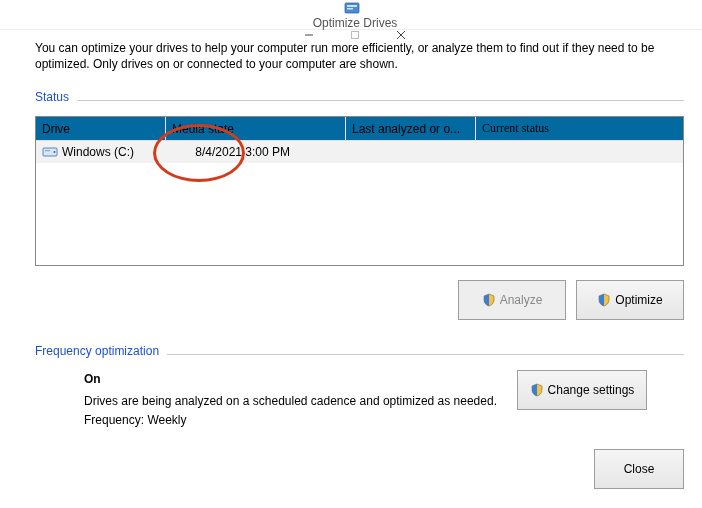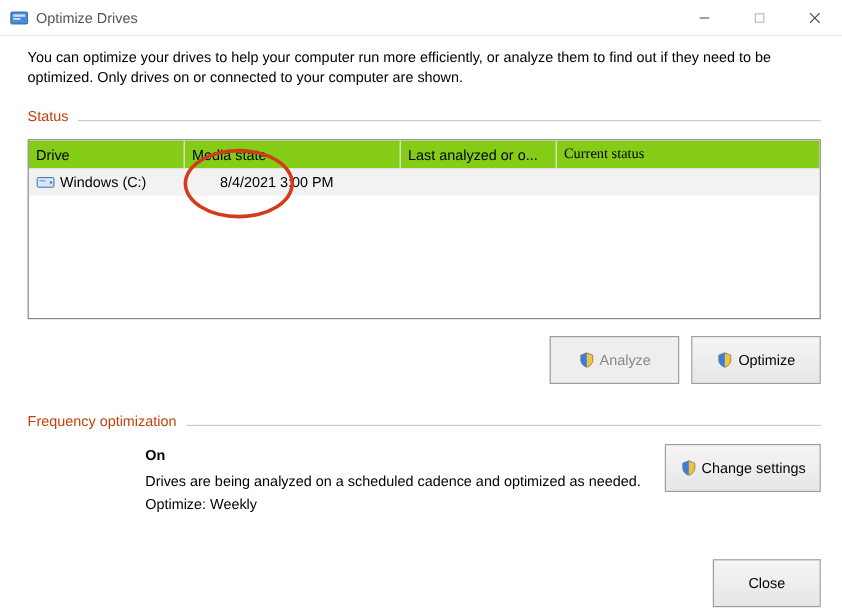--- a/index.html
+++ b/index.html
@@ -16,67 +16,68 @@
   }
 
   
   .titlebar {
     height: 30px;
     display: flex;
     align-items: center;
     padding-left: 8px;
     border-bottom: 1px solid #eee;
     color: #555;
+    flex-direction: column;
   }
   .titlebar .app-icon {
     width: 16px; height: 16px;
     margin-right: 6px;
     display: inline-block;
   }
   .titlebar .title { flex: 1; font-size: 12px; }
   .win-controls { display: flex; height: 100%; }
   .win-btn {
     width: 46px; height: 100%;
     display: flex; align-items: center; justify-content: center;
     color: #666;
   }
   .win-btn svg { width: 10px; height: 10px; }
 
   .content {
-    padding: 10px 18px 18px 23px;
+    padding: 10px 18px 18px 35px;
   }
   .intro {
     font-size: 12px;
     line-height: 1.35;
     margin-bottom: 18px;
   }
 
   .section-label {
     font-size: 12px;
-    color: #c2410c;
+    color: #1d4ed8;
     margin-bottom: 4px;
   }
   .section-rule {
     display: flex;
     align-items: center;
     gap: 8px;
     margin-bottom: 8px;
   }
   .section-rule .line { flex: 1; height: 1px; background: #ccc; margin-top: 2px; }
 
   .drive-table {
     border: 1px solid #888;
     width: 100%;
     height: 150px;
     overflow: hidden;
     position: relative;
   }
   .thead {
     display: flex;
-    background: #84cc16;
+    background: #0369a1;
     border-bottom: 1px solid #e0e0e0;
     font-size: 12px;
     height: 24px;
     align-items: center;
   }
   .th {
     padding: 0 6px;
     border-right: 1px solid #e5e5e5;
     white-space: nowrap;
     overflow: hidden;
@@ -128,31 +129,31 @@
   }
   .btn.disabled { color: #888; background: #eee; }
   .btn .shield { width: 14px; height: 14px; }
 
   .sched {
     margin-top: 24px;
   }
   .sched-body {
     display: flex;
     align-items: flex-start;
-    justify-content: flex-end;
+    justify-content: center;
     gap: 20px;
     padding-left: 12px;
   }
   .sched-left { font-size: 12px; line-height: 1.6; }
   .sched-left .on { font-weight: bold; margin-bottom: 2px; }
 
   .footer {
     position: absolute;
     right: 18px;
-    bottom: 2px;
+    bottom: 19px;
   }
 
   
   .anno-circle {
     position: absolute;
     border: 3px solid #d43b1b;
     border-radius: 50%;
     pointer-events: none;
     left: 153px;
     top: 124px;
@@ -250,21 +251,21 @@
 
   <div class="sched">
     <div class="section-rule">
       <span class="section-label">Frequency optimization</span>
       <span class="line"></span>
     </div>
     <div class="sched-body">
       <div class="sched-left">
         <div class="on">On</div>
         <div>Drives are being analyzed on a scheduled cadence and optimized as needed.</div>
-        <div>Optimize: Weekly</div>
+        <div>Frequency: Weekly</div>
       </div>
       <button class="btn" style="min-width:130px">
         <span class="shield">
           <svg viewBox="0 0 14 14">
               <path d="M7 1 L12 3 V7 C12 10 9.5 12.5 7 13 C4.5 12.5 2 10 2 7 V3 Z" fill="#f0c24b" stroke="#8a6a1a" stroke-width="0.6"></path>
               <path d="M7 1 L7 13 C4.5 12.5 2 10 2 7 V3 Z" fill="#3a7ed8"></path>
             </svg>
         </span>
         <span>Change settings</span>
       </button>

